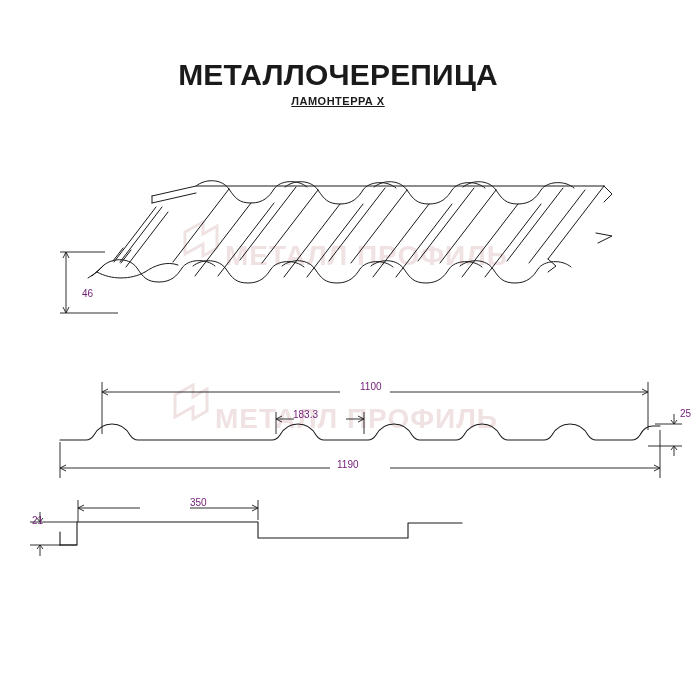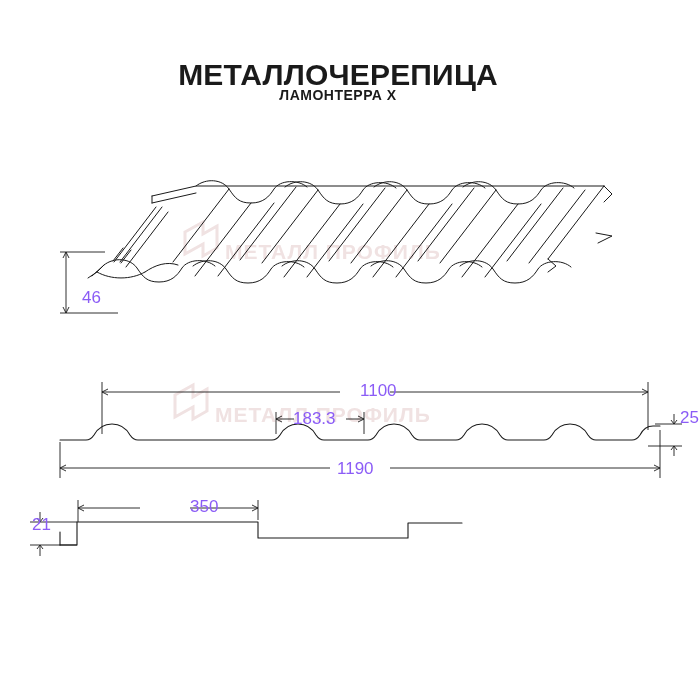--- a/index.html
+++ b/index.html
@@ -28,36 +28,37 @@
     width: 676px;
     text-align: center;
     font-weight: bold;
     letter-spacing: 0.2px;
   }
   #main-title {
     top: 58px;
     font-size: 30px;
   }
   #subtitle {
-    top: 87px;
-    font-size: 14px;
+    top: 95px;
+    font-size: 11px;
     font-weight: bold;
     letter-spacing: 0.5px;
+    text-decoration: underline;
   }
   .dim-label {
     position: absolute;
-    font-size: 17px;
-    color: #8b5cf6;
+    font-size: 10px;
+    color: #701a75;
     white-space: nowrap;
   }
   .wm {
     position: absolute;
     color: #f0e2e2;
     font-weight: bold;
-    font-size: 21px;
+    font-size: 28px;
     letter-spacing: 1px;
     white-space: nowrap;
     user-select: none;
   }
 </style>
 </head>
 <body>
 
 <div class="wm" style="left:225px; top:240px;">
   <span>МЕТАЛЛ ПРОФИЛЬ</span>

